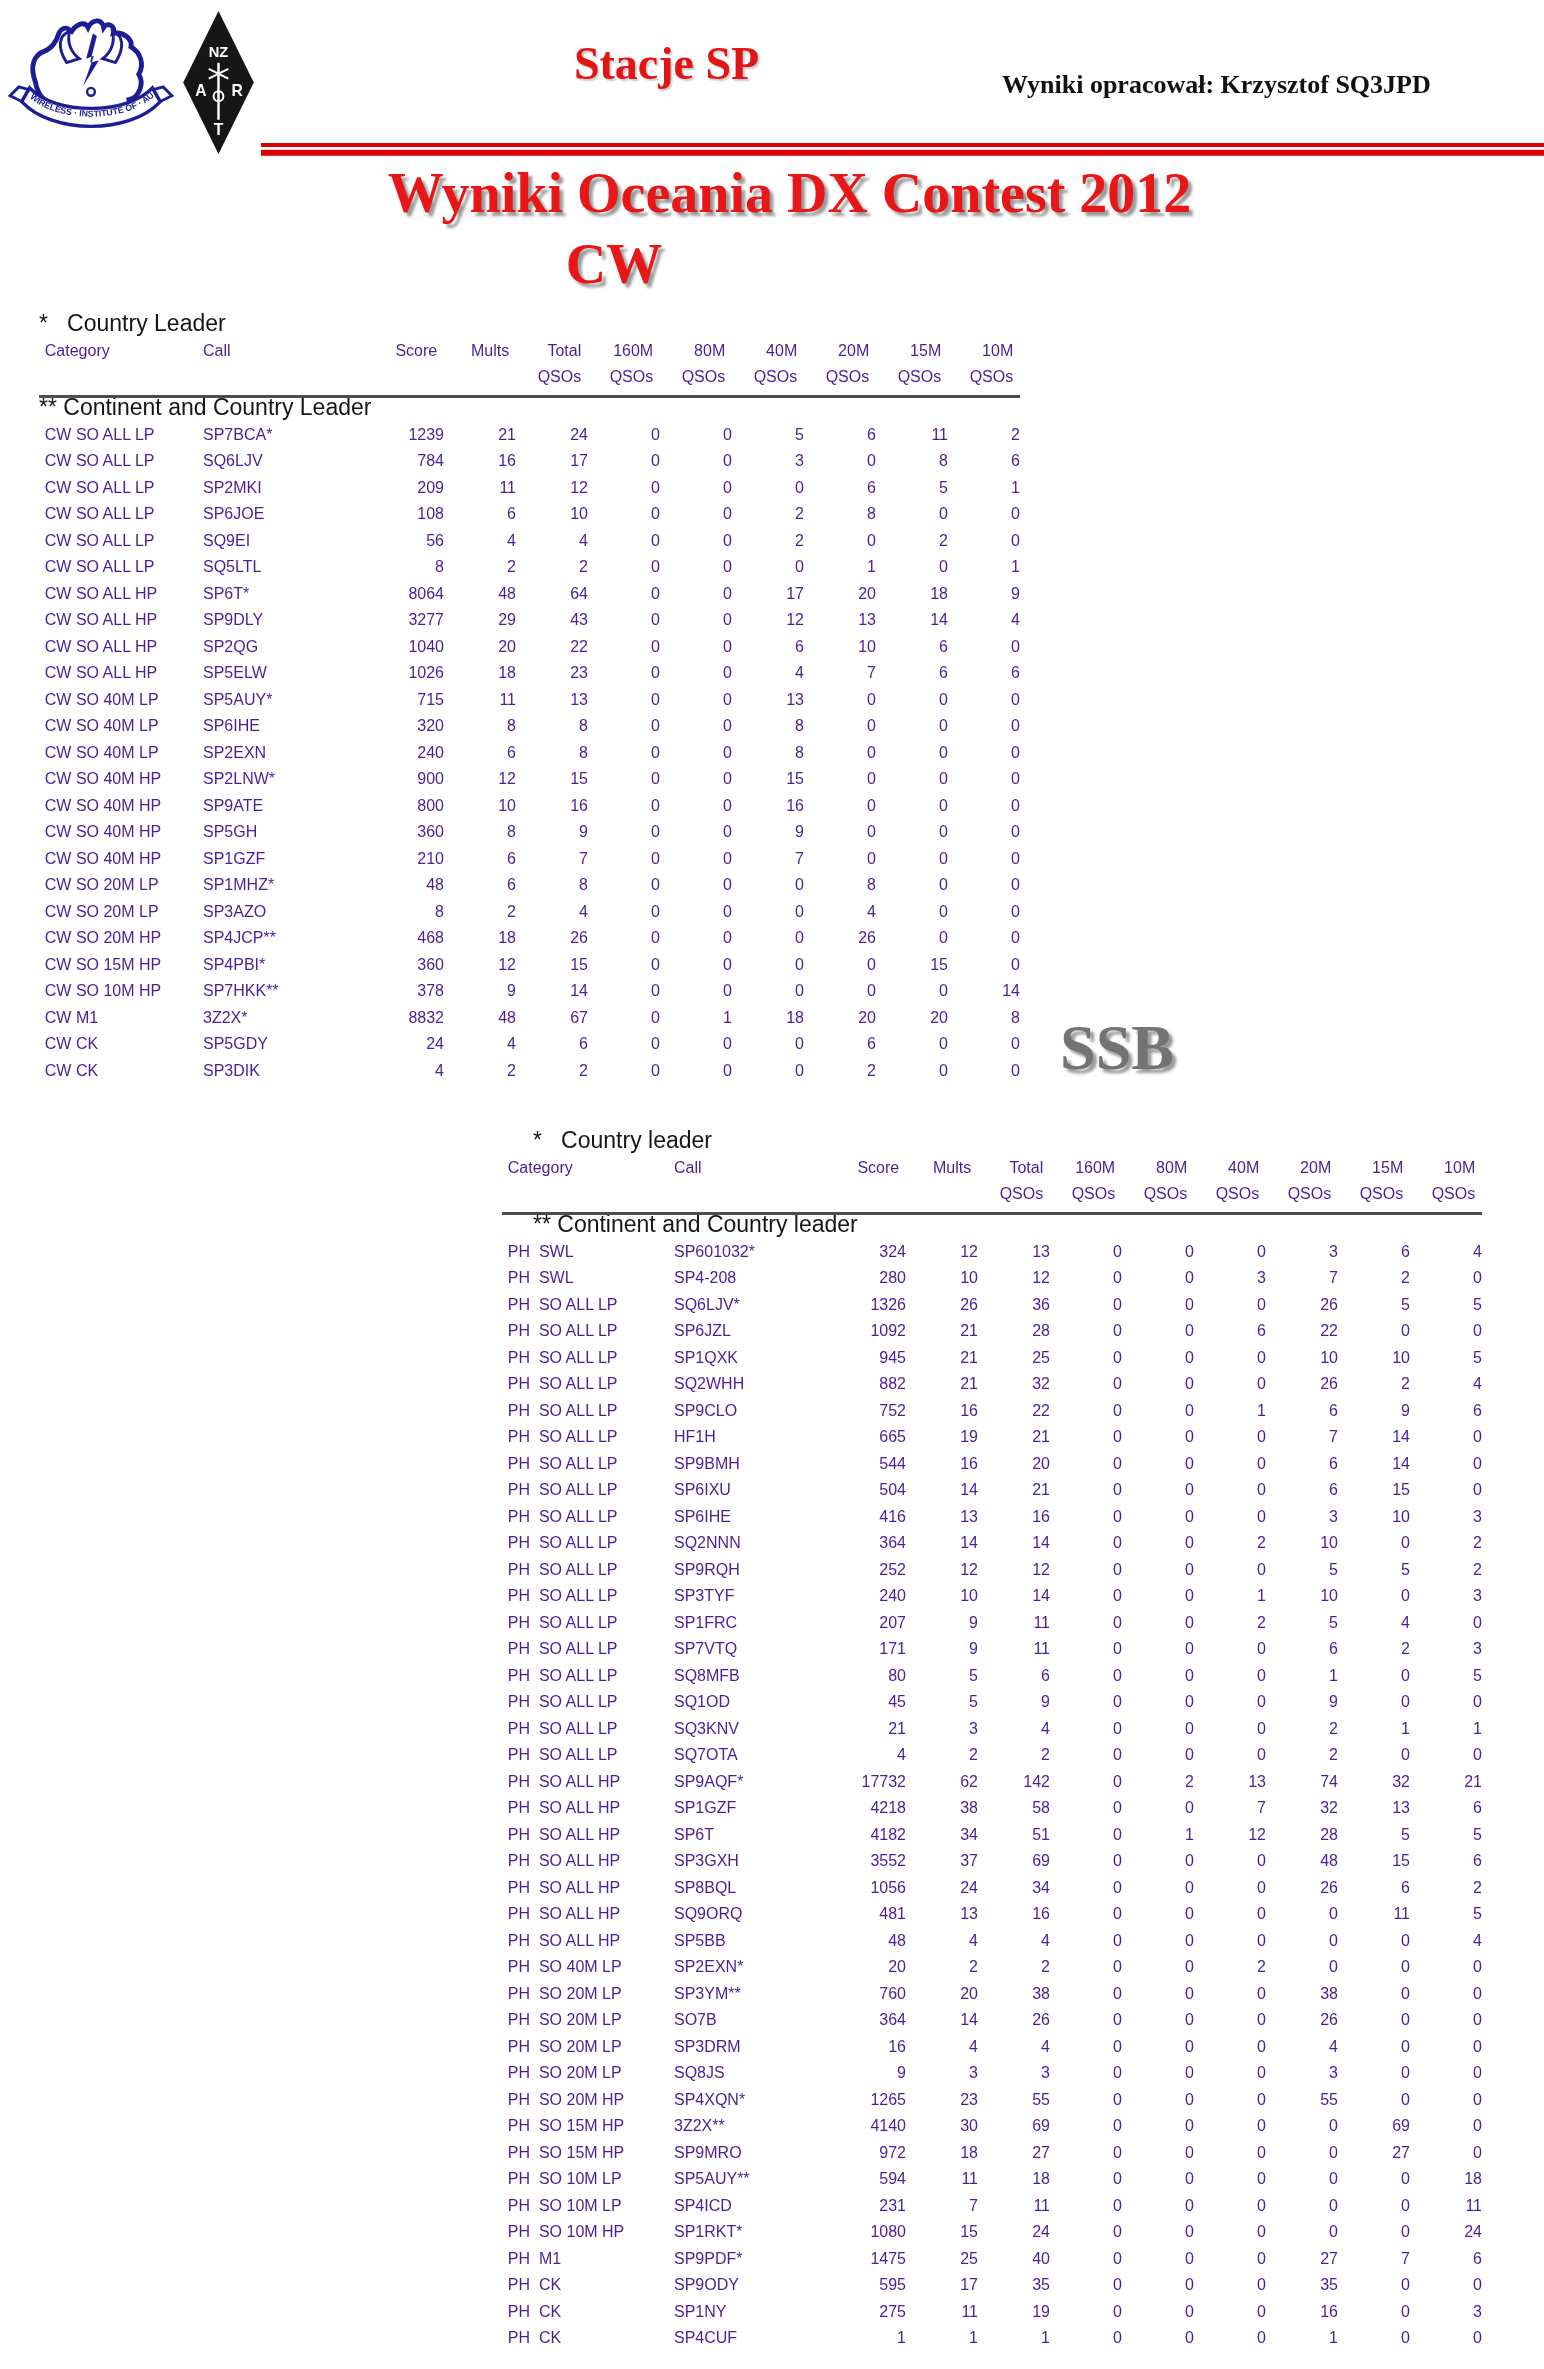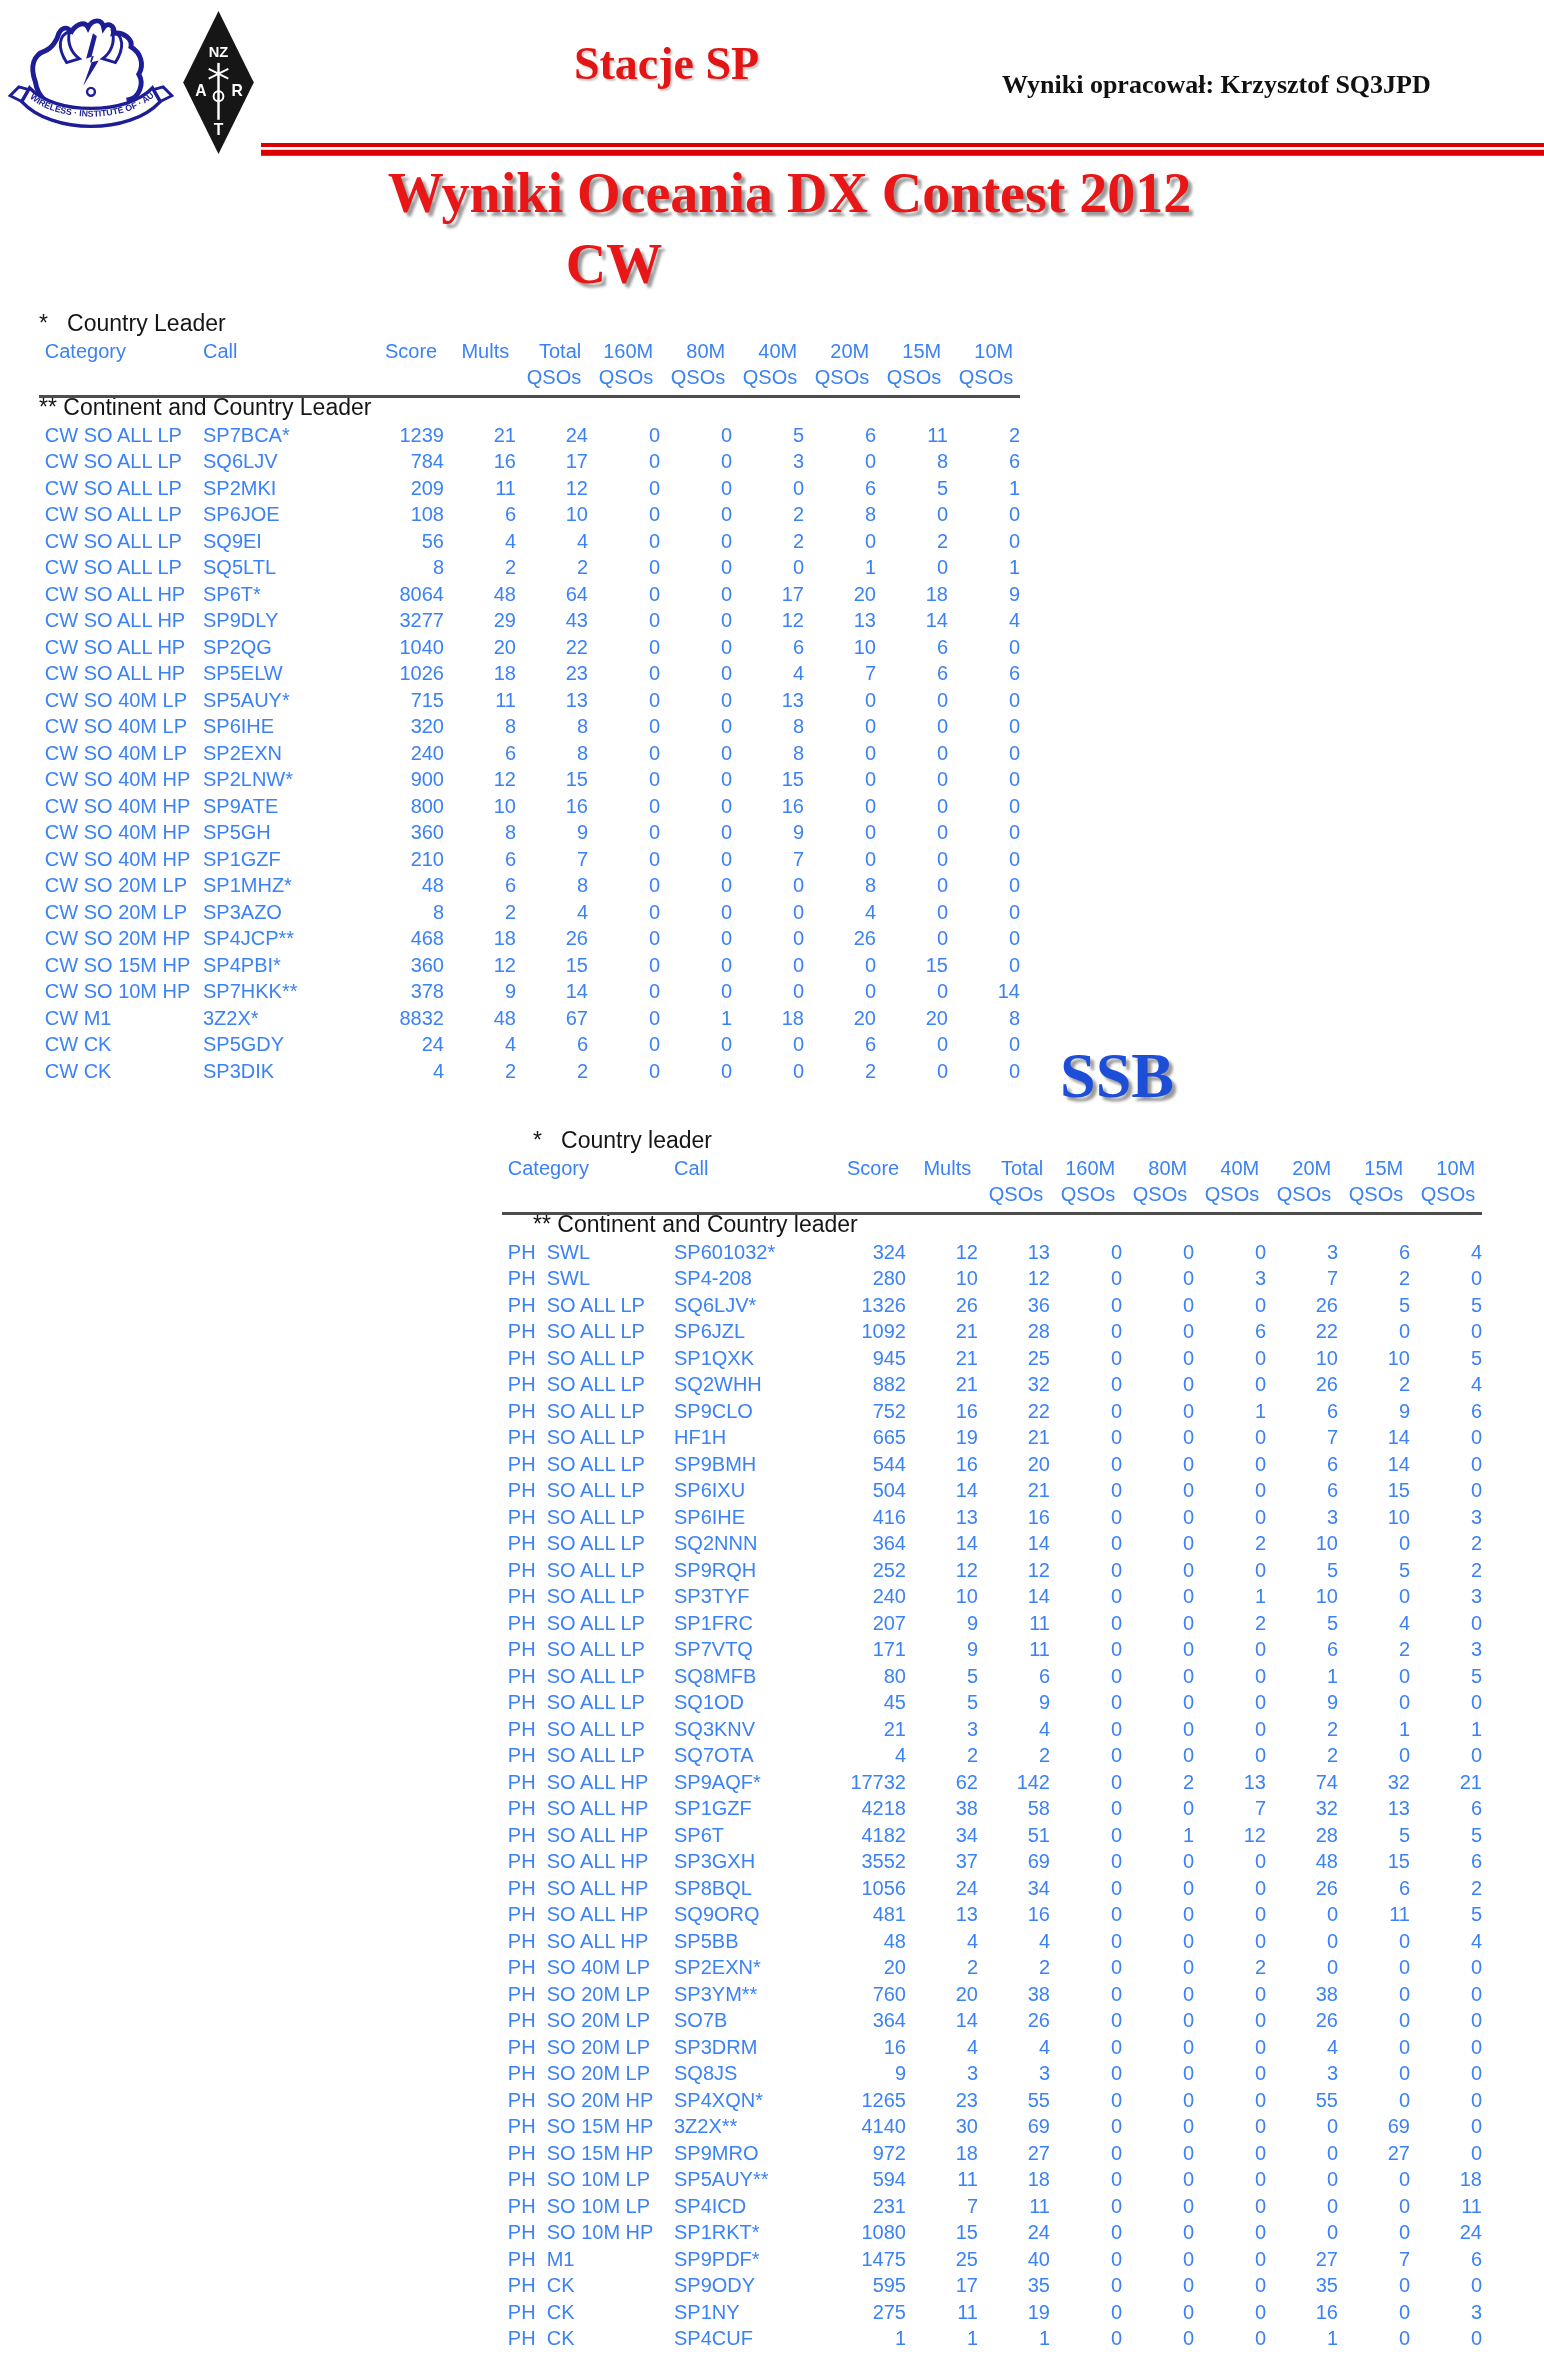--- a/index.html
+++ b/index.html
@@ -31,32 +31,32 @@
     left:162px;top:162px;width:1255px;text-align:center;
     font-size:56px;font-weight:bold;color:#e81616;line-height:1.12;
     text-shadow:3.9px 3.9px 2.9px #9a9a9a;
   }
   .cw-title{
     left:469px;top:232px;width:290px;text-align:center;
     font-size:56px;font-weight:bold;color:#e81616;
     text-shadow:3.9px 3.9px 2.9px #9a9a9a;
   }
   .ssb-title{
-    left:972px;top:1039px;width:290px;text-align:center;
-    font-size:64px;font-weight:bold;color:#1d4ed8;
+    left:972px;top:1011px;width:290px;text-align:center;
+    font-size:64px;font-weight:bold;color:#737373;
     text-shadow:3.9px 3.9px 2.9px #9a9a9a;
   }
 
   
   .notes{font-size:23px;line-height:28px;color:#161616;white-space:pre;}
   .cw-notes{left:39px;top:253px;}
   .ssb-notes{left:533px;top:1070px;}
 
   
-  table.results{border-collapse:collapse;table-layout:fixed;font-size:20px;color:#3b82f6;}
+  table.results{border-collapse:collapse;table-layout:fixed;font-size:16px;color:#4c1d95;}
   table.results th,table.results td{padding:0;font-weight:normal;overflow:hidden;}
   table.results thead th{
     vertical-align:top;text-align:left;line-height:26px;
     border-bottom:3.9px solid #4d4d4d;padding-bottom:4.8px;
   }
   table.results thead th.num{text-align:right;padding-right:6.8px;}
   table.results tbody td{line-height:26.5px;height:26.5px;white-space:pre;}
   table.results tbody td.num{text-align:right;}
   table.results tbody tr:first-child td{padding-top:24px;}
   table.results td.c0,table.results th.c0{padding-left:5.8px;}

